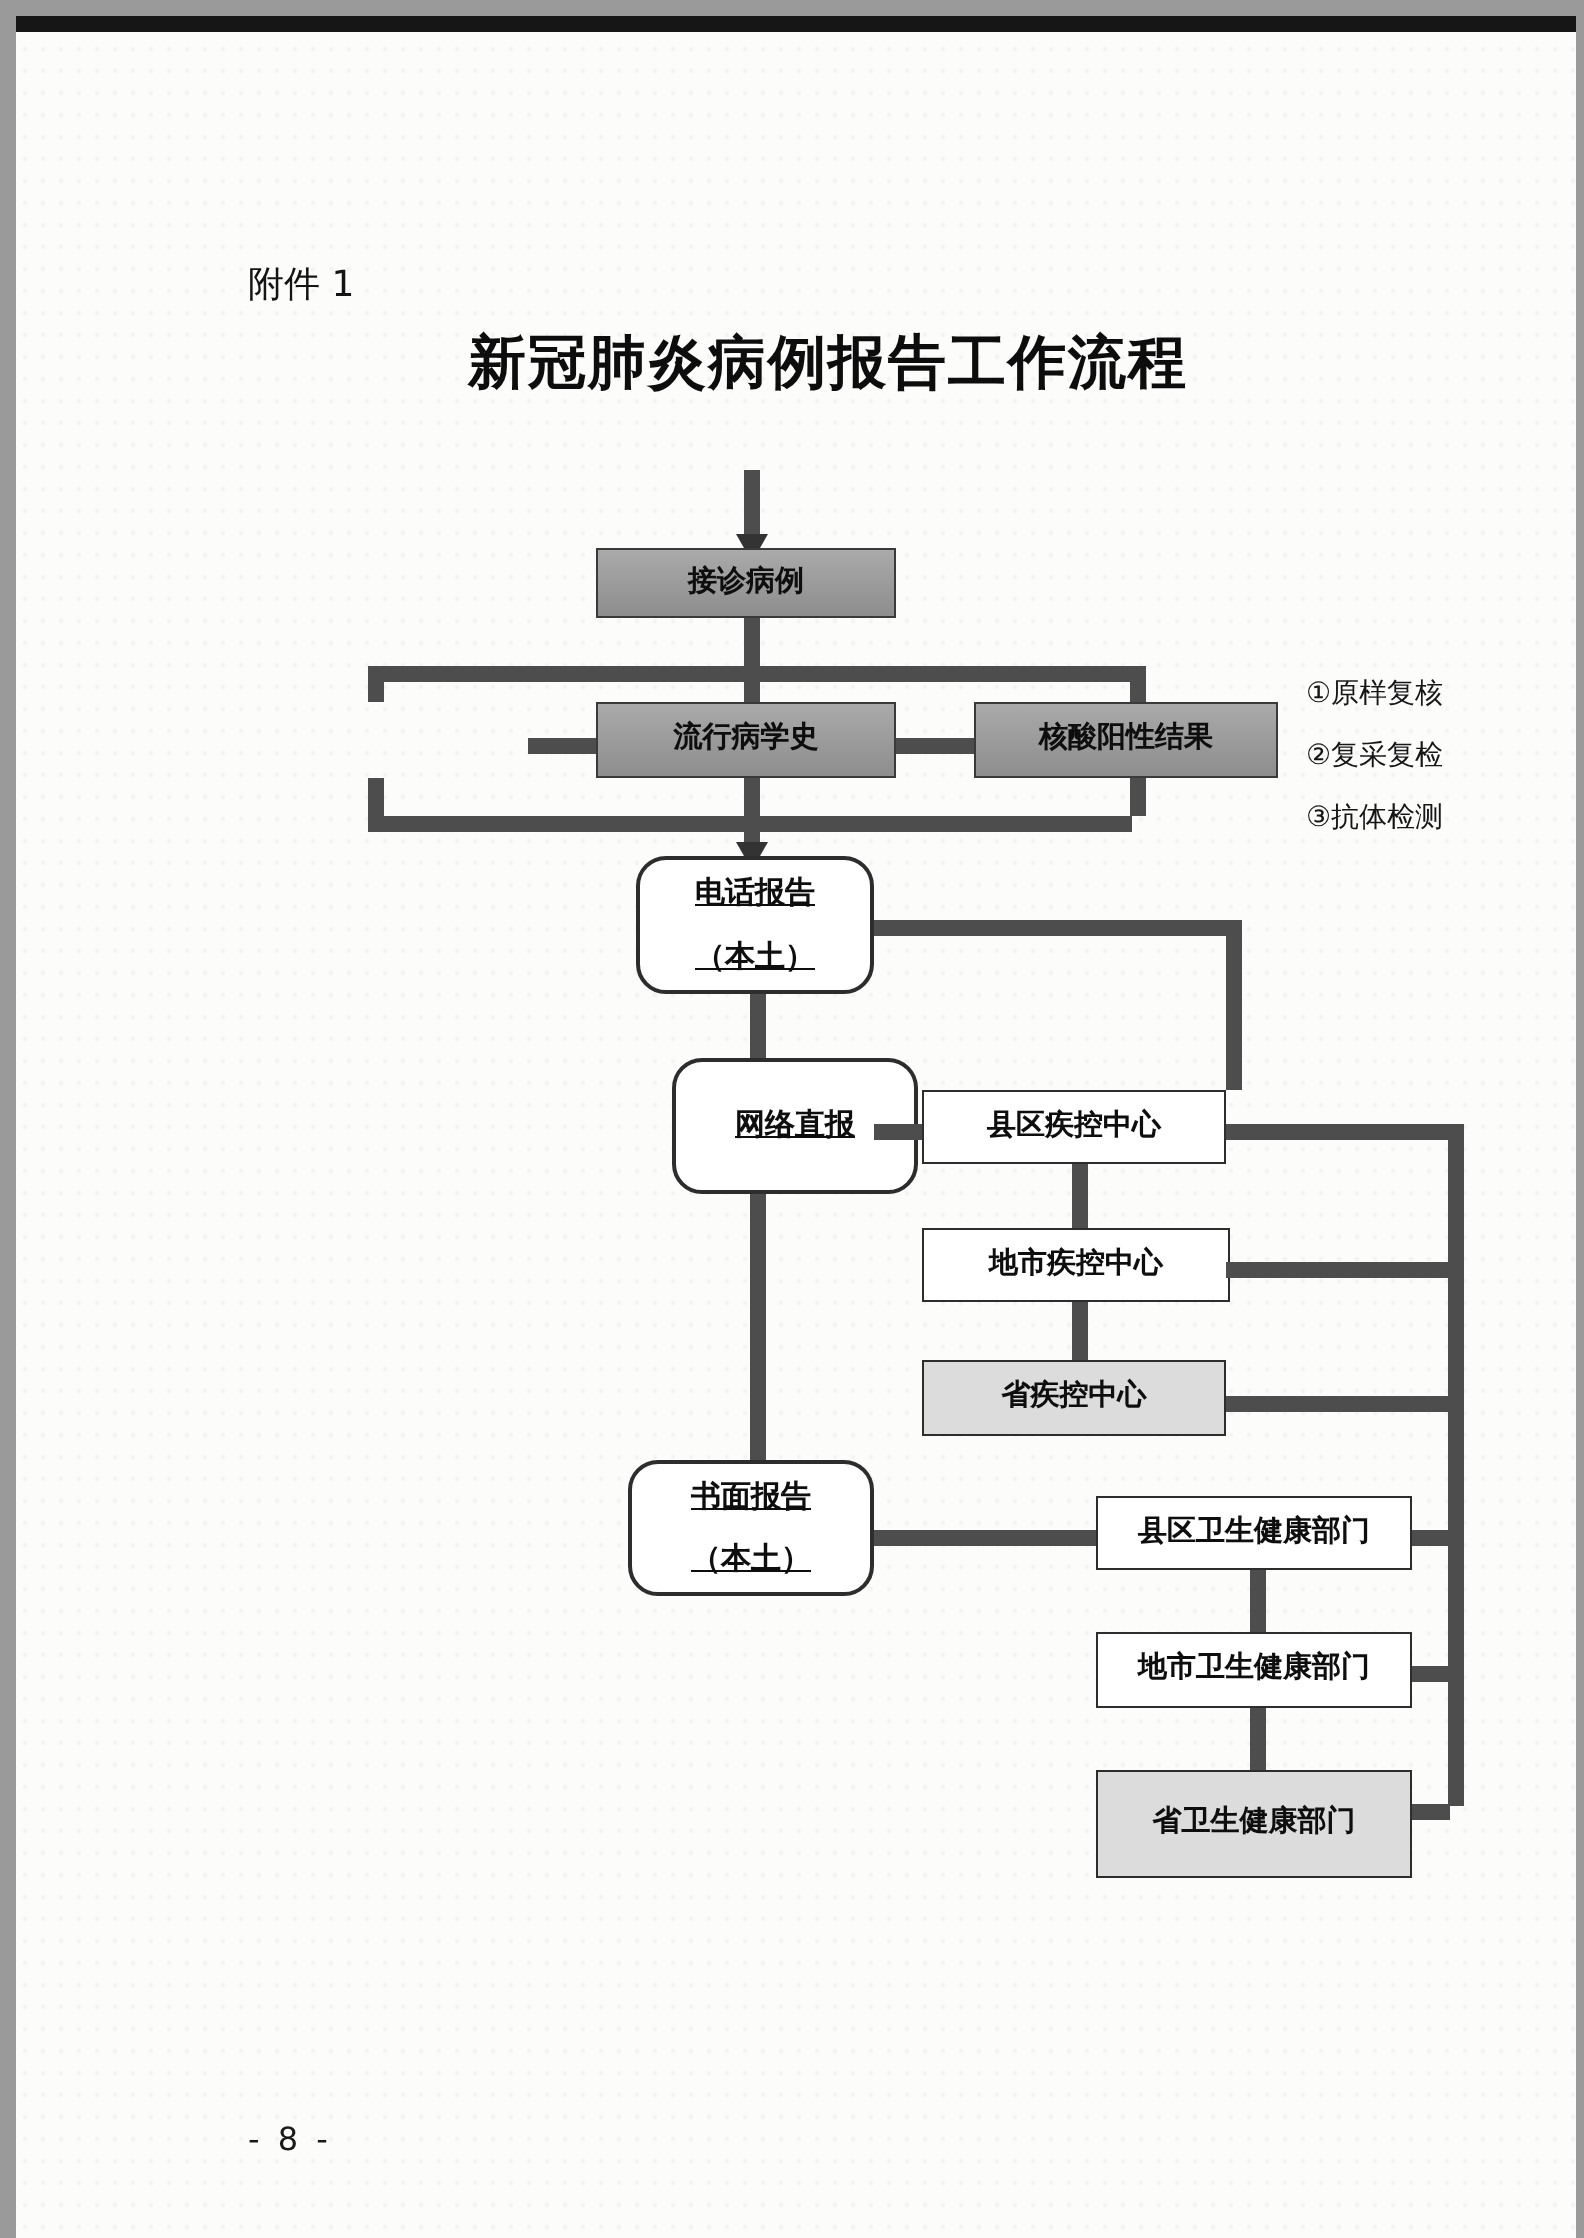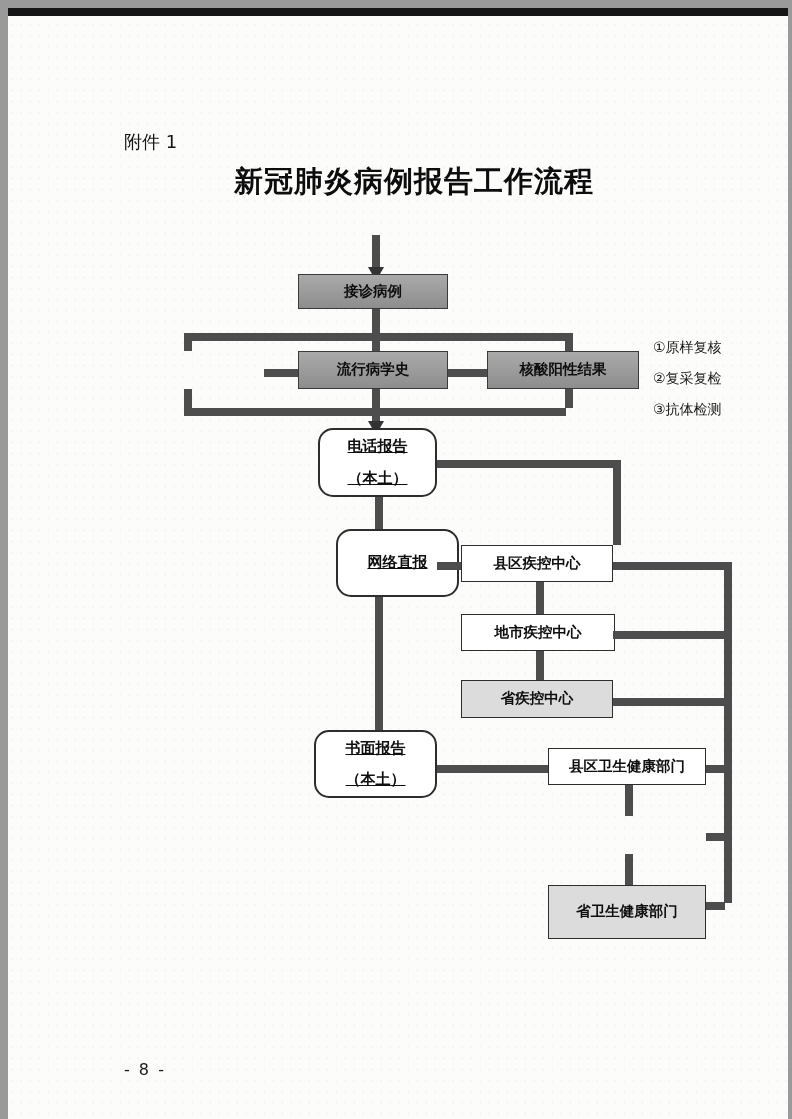--- a/index.html
+++ b/index.html
@@ -113,20 +113,21 @@
 
   <div class="box rounded" style="left:306px; top:722px; width:123px; height:68px;">
     <span>书面报告</span>
     <span>（本土）</span>
   </div>
 
   <div class="hline" style="left:429px; top:757px; width:111px;"></div>
 
   <div class="box" style="left:540px; top:740px; width:158px; height:37px;">县区卫生健康部门</div>
   <div class="vline" style="left:617px; top:777px; height:31px;"></div>
+  <div class="box" style="left:540px; top:808px; width:158px; height:38px;">地市卫生健康部门</div>
   <div class="vline" style="left:617px; top:846px; height:31px;"></div>
   <div class="box lightgray" style="left:540px; top:877px; width:158px; height:54px;">省卫生健康部门</div>
 
   <div class="vline" style="left:716px; top:554px; height:341px;"></div>
   <div class="hline" style="left:605px; top:554px; width:112px;"></div>
   <div class="hline" style="left:605px; top:623px; width:112px;"></div>
   <div class="hline" style="left:605px; top:690px; width:112px;"></div>
   <div class="hline" style="left:698px; top:757px; width:19px;"></div>
   <div class="hline" style="left:698px; top:825px; width:19px;"></div>
   <div class="hline" style="left:698px; top:894px; width:19px;"></div>

